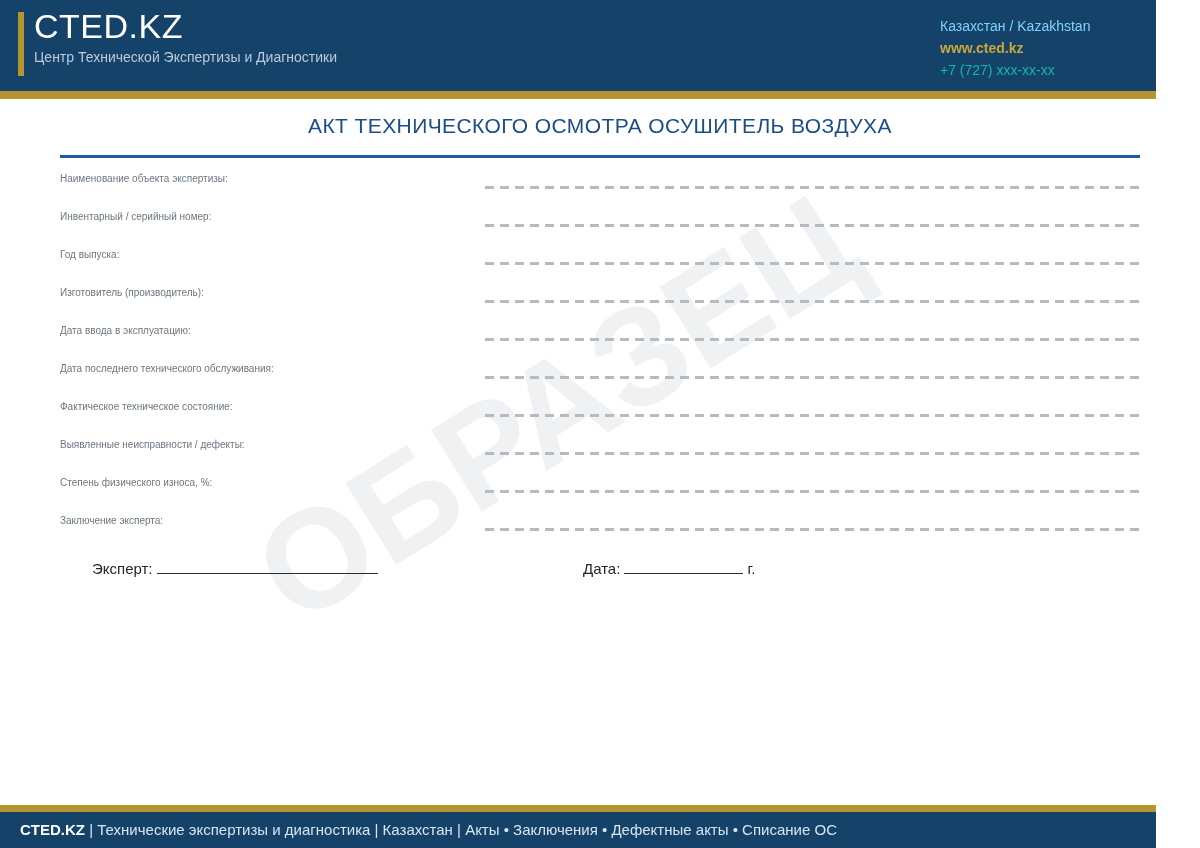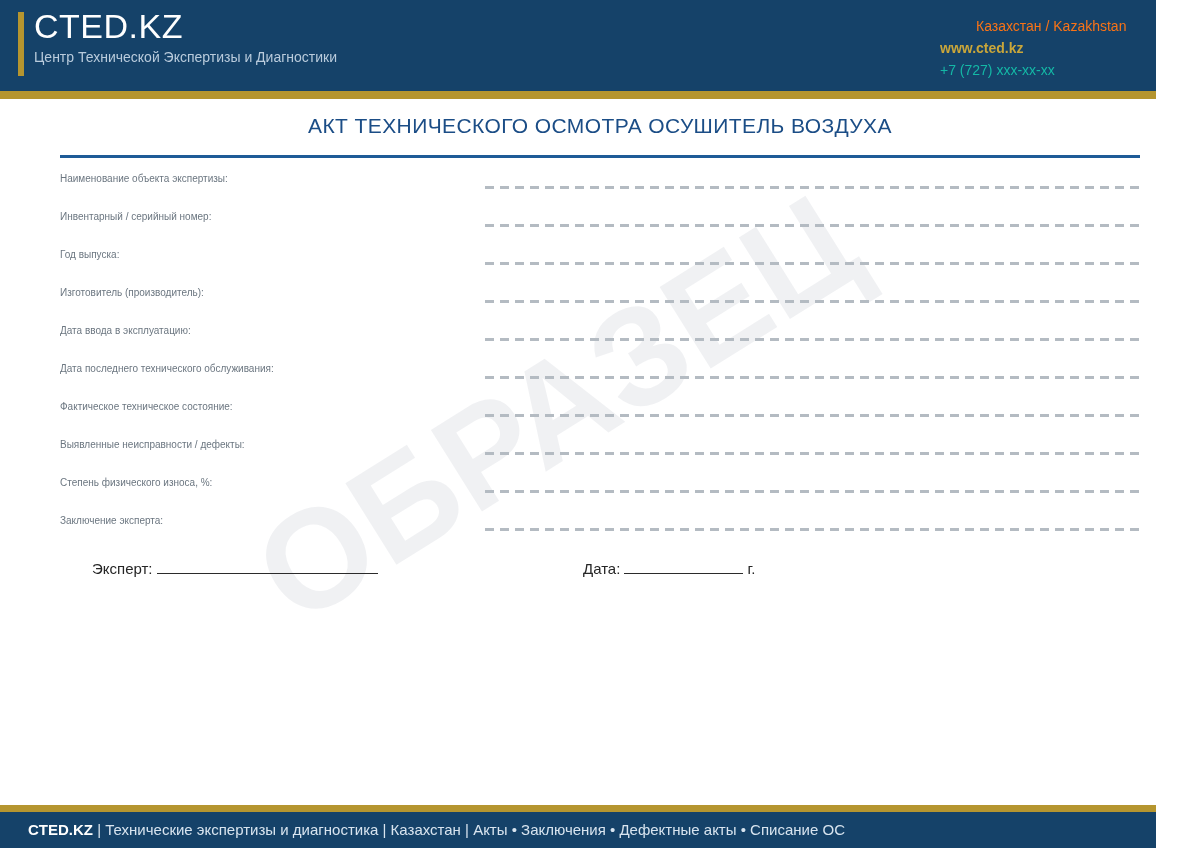--- a/index.html
+++ b/index.html
@@ -40,21 +40,21 @@
     left: 34px; top: 49px;
     font-size: 14px;
     color: #b9cbdc;
   }
   .header-right {
     position: absolute;
     left: 940px; top: 15px;
     font-size: 14px;
     line-height: 22px;
   }
-  .header-country { color: #f97316; margin-left: 36px; }
+  .header-country { color: #7dd3fc; }
   .header-website { color: #c9a63a; text-decoration: none; display: block; font-weight: bold; }
   .header-phone { color: #14b8a6; }
 
   .gold-divider-top {
     position: absolute;
     left: 0; top: 91px;
     width: 1200px; height: 8px;
     background: #b5952f;
     z-index: 2;
   }
@@ -143,21 +143,21 @@
   }
   .footer {
     position: absolute;
     left: 0; top: 812px;
     width: 1200px; height: 36px;
     background: #154269;
     z-index: 2;
     color: #d8e4ef;
     font-size: 15px;
     line-height: 36px;
-    padding-left: 28px;
+    padding-left: 20px;
     white-space: nowrap;
   }
   .footer-brand { color: #ffffff; font-weight: 700; }
   .footer-sep { color: #d8e4ef; }
 </style>
 </head>
 <body>
 
 <div class="page">
 

